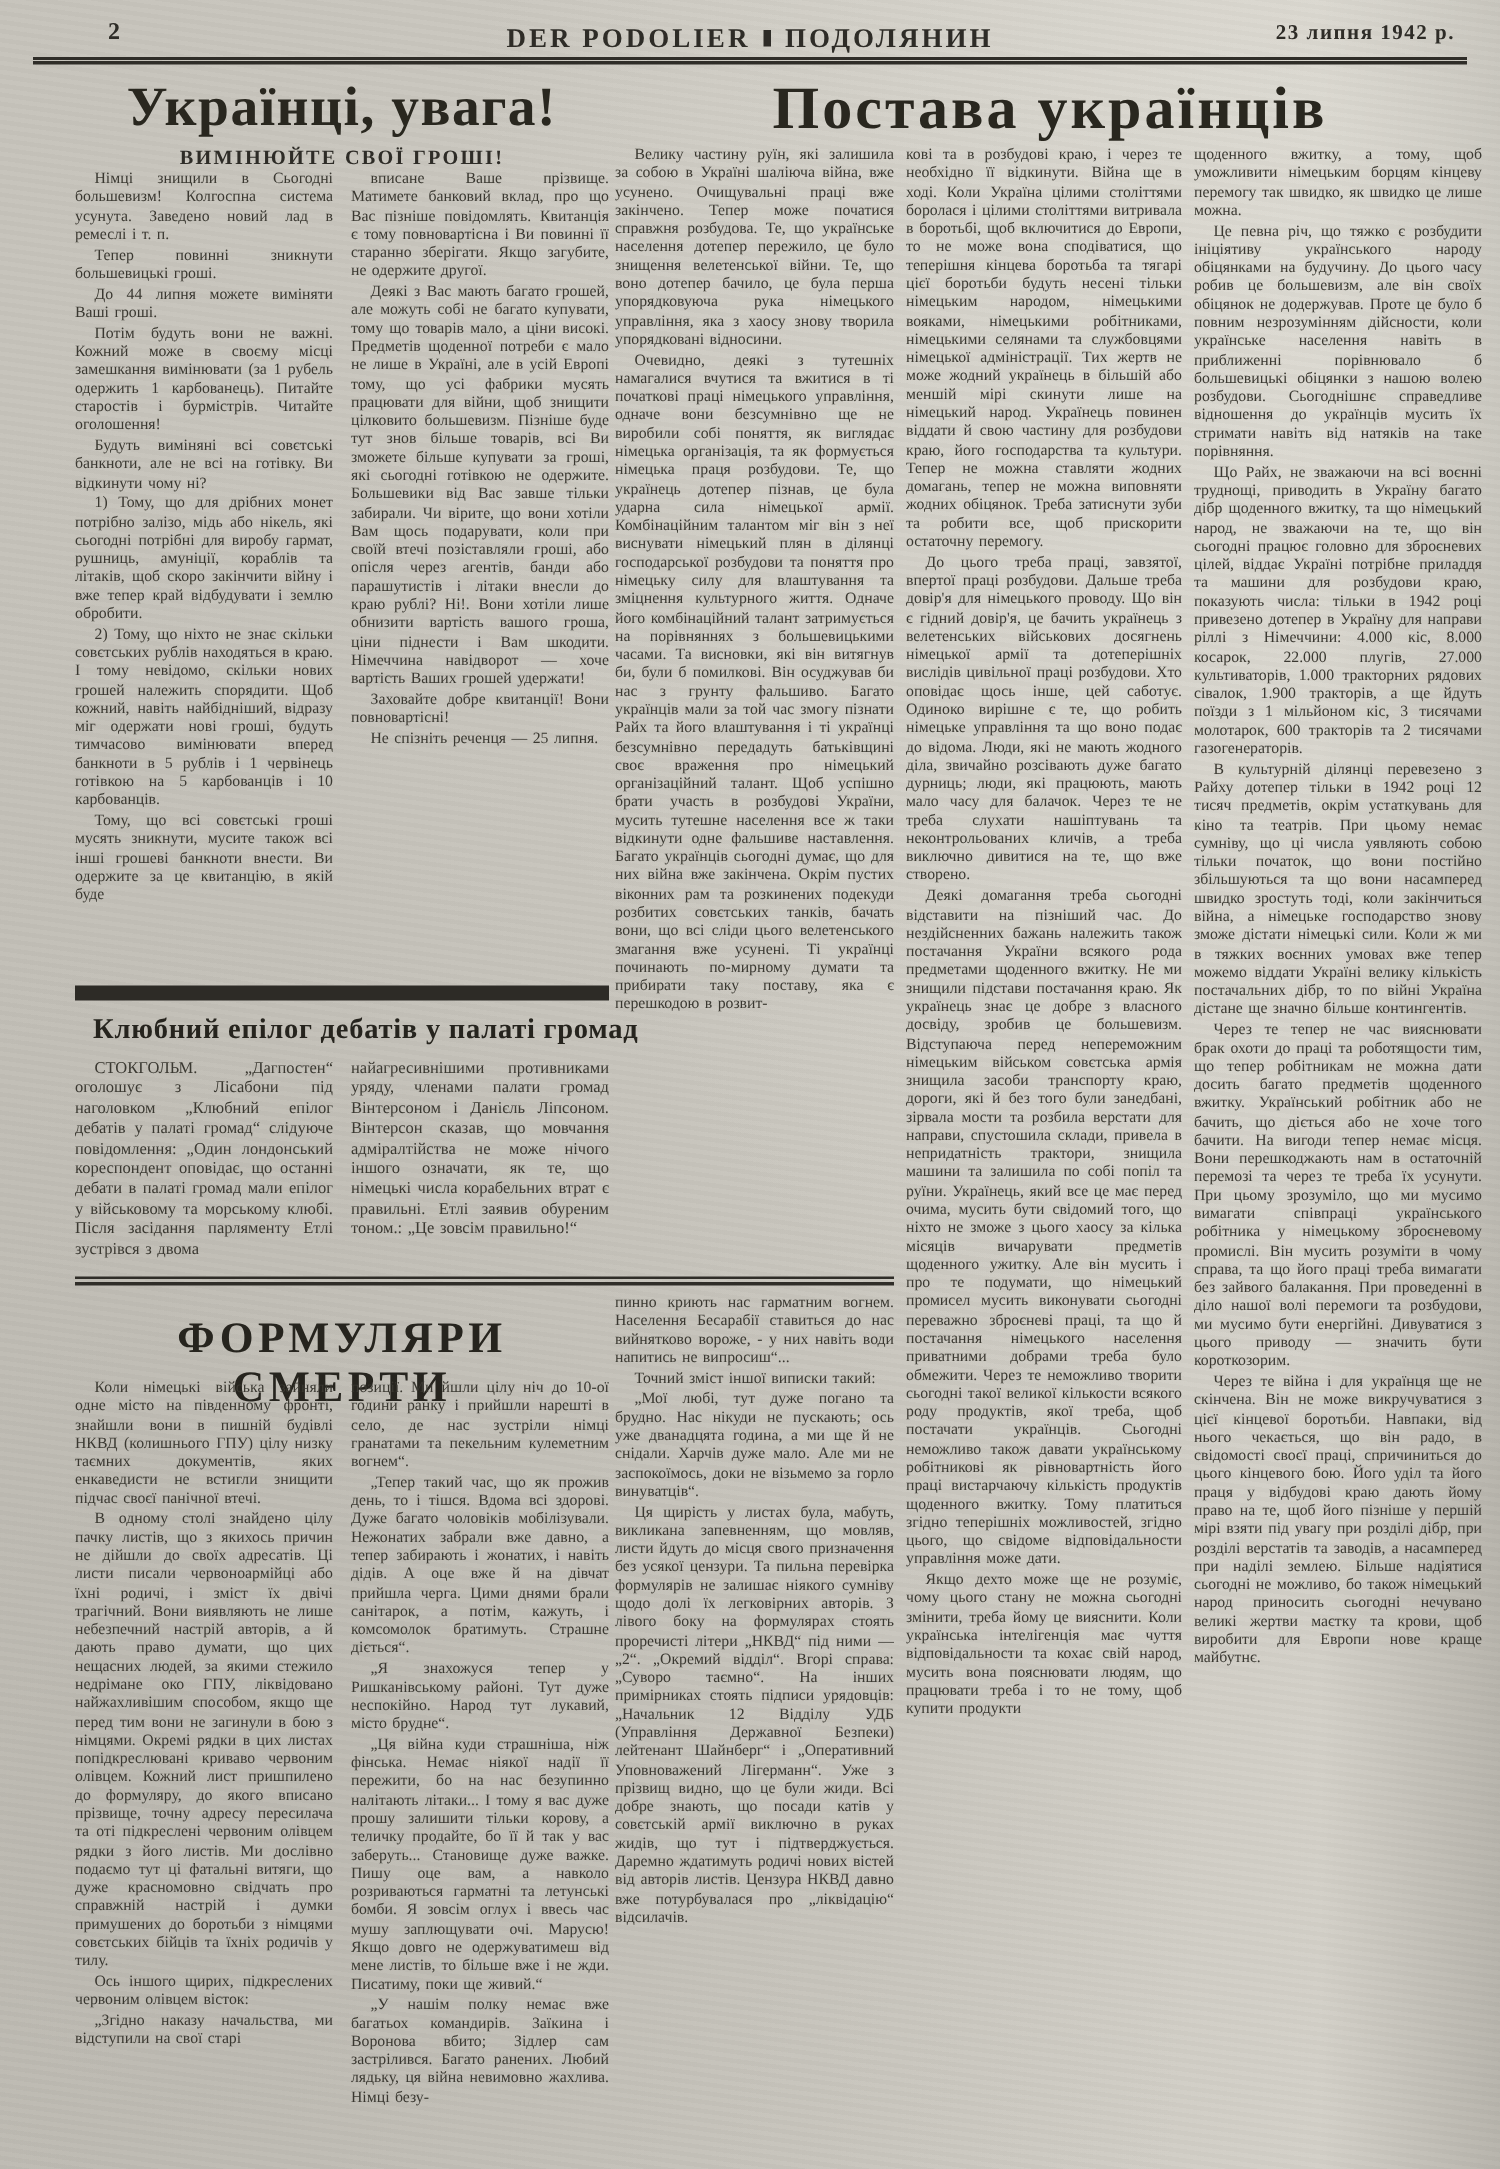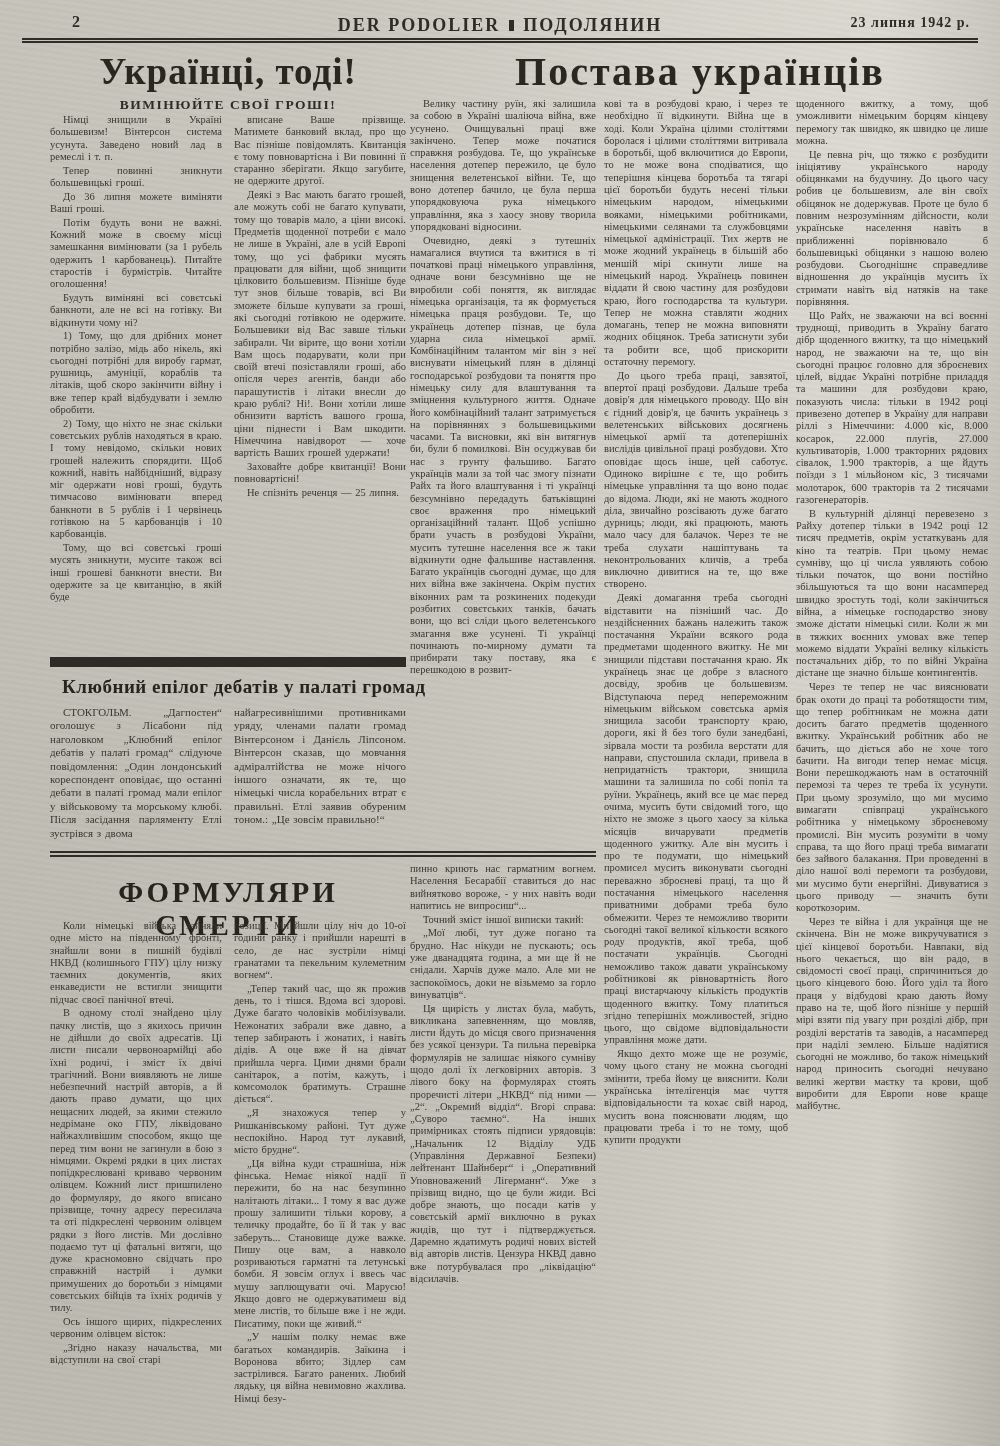--- a/index.html
+++ b/index.html
@@ -63,26 +63,26 @@
 
 <div class="page">
 
   <div class="pagenum">2</div>
   <div class="masthead">
     <span>DER PODOLIER</span><span class="mh-bar"></span><span>ПОДОЛЯНИН</span>
   </div>
   <div class="issuedate">23 липня 1942 р.</div>
   <div class="header-rule"></div>
 
-  <div class="h-money">Українці, тоді!</div>
+  <div class="h-money">Українці, увага!</div>
   <div class="sub-money">ВИМІНЮЙТЕ СВОЇ ГРОШІ!</div>
   <div class="col money-c1">
-      <p>Німці знищили в Україні большевизм! Вінтерсон система усунута. Заведено новий лад в ремеслі і т. п.</p>
+      <p>Німці знищили в Сьогодні большевизм! Колгоспна система усунута. Заведено новий лад в ремеслі і т. п.</p>
       <p>Тепер повинні зникнути большевицькі гроші.</p>
-      <p>До 36 липня можете виміняти Ваші гроші.</p>
+      <p>До 44 липня можете виміняти Ваші гроші.</p>
       <p>Потім будуть вони не важні. Кожний може в своєму місці замешкання вимінювати (за 1 рубель одержить 1 карбованець). Питайте старостів і бурмістрів. Читайте оголошення!</p>
       <p>Будуть виміняні всі совєтські банкноти, але не всі на готівку. Ви відкинути чому ні?</p>
       <p>1) Тому, що для дрібних монет потрібно залізо, мідь або нікель, які сьогодні потрібні для виробу гармат, рушниць, амуніції, кораблів та літаків, щоб скоро закінчити війну і вже тепер край відбудувати і землю обробити.</p>
       <p>2) Тому, що ніхто не знає скільки совєтських рублів находяться в краю. І тому невідомо, скільки нових грошей належить спорядити. Щоб кожний, навіть найбідніший, відразу міг одержати нові гроші, будуть тимчасово вимінювати вперед банкноти в 5 рублів і 1 червінець готівкою на 5 карбованців і 10 карбованців.</p>
       <p>Тому, що всі совєтські гроші мусять зникнути, мусите також всі інші грошеві банкноти внести. Ви одержите за це квитанцію, в якій буде</p>
     </div>
   <div class="col money-c2">
       <p>вписане Ваше прізвище. Матимете банковий вклад, про що Вас пізніше повідомлять. Квитанція є тому повновартісна і Ви повинні її старанно зберігати. Якщо загубите, не одержите другої.</p>
       <p>Деякі з Вас мають багато грошей, але можуть собі не багато купувати, тому що товарів мало, а ціни високі. Предметів щоденної потреби є мало не лише в Україні, але в усій Европі тому, що усі фабрики мусять працювати для війни, щоб знищити цілковито большевизм. Пізніше буде тут знов більше товарів, всі Ви зможете більше купувати за гроші, які сьогодні готівкою не одержите. Большевики від Вас завше тільки забирали. Чи вірите, що вони хотіли Вам щось подарувати, коли при своїй втечі позіставляли гроші, або опісля через агентів, банди або парашутистів і літаки внесли до краю рублі? Ні!. Вони хотіли лише обнизити вартість вашого гроша, ціни піднести і Вам шкодити. Німеччина навідворот — хоче вартість Ваших грошей удержати!</p>
       <p>Заховайте добре квитанції! Вони повновартісні!</p>

